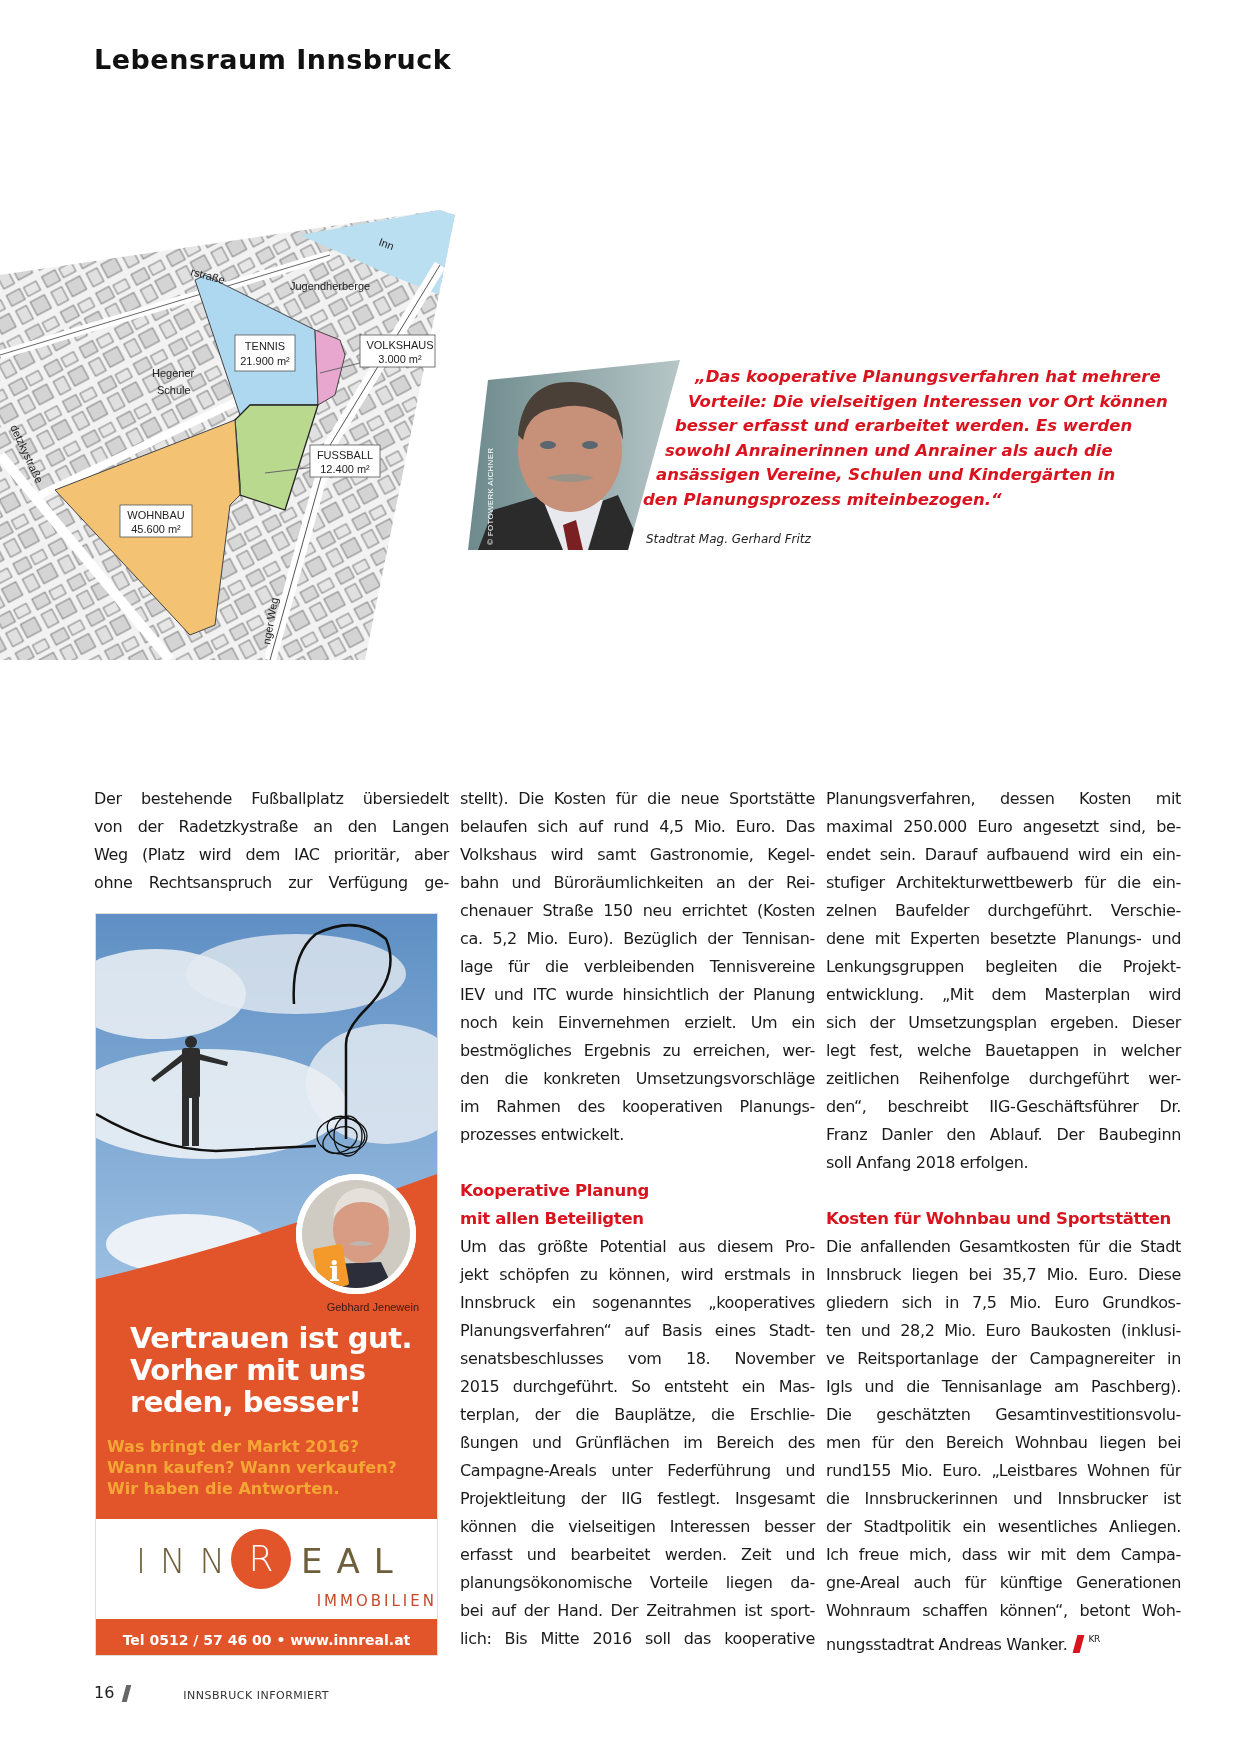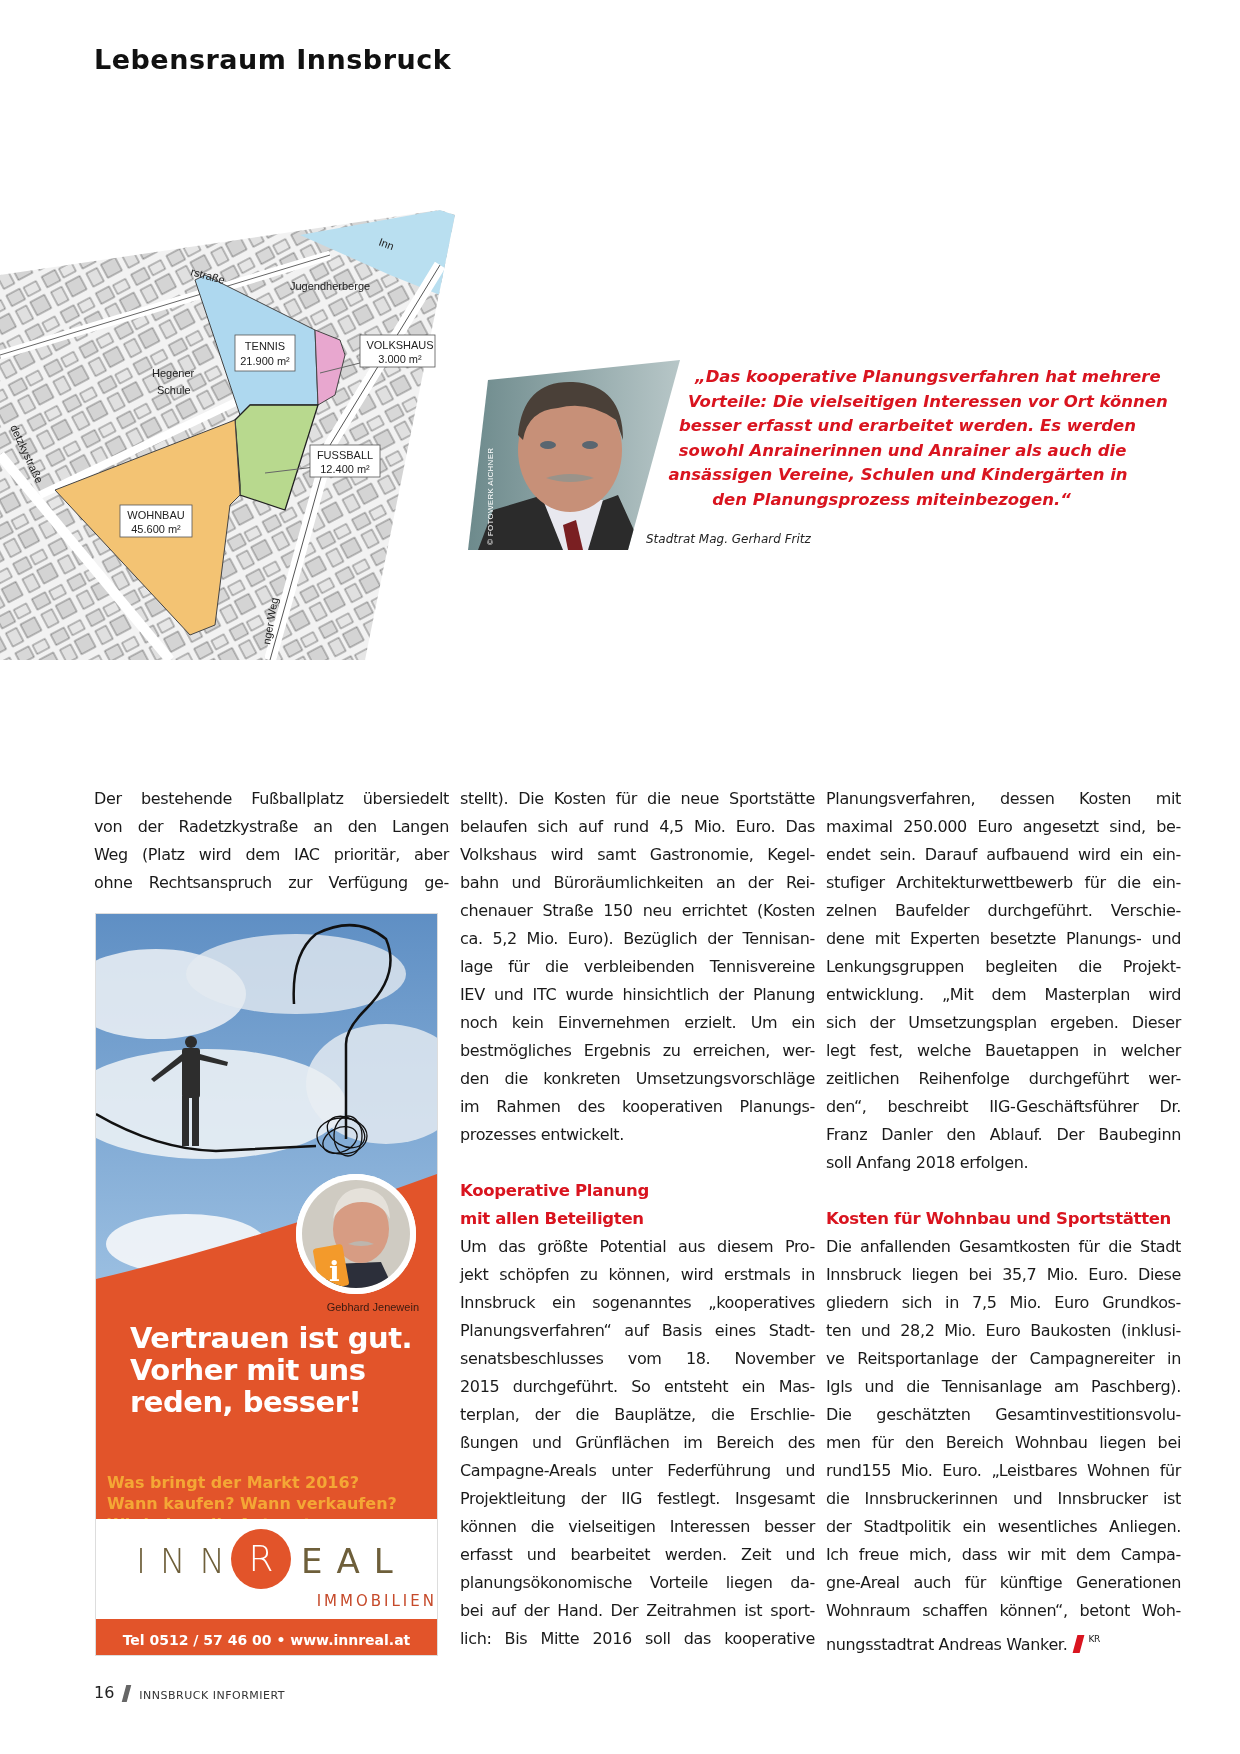--- a/index.html
+++ b/index.html
@@ -8,21 +8,21 @@
 
   
   .map-wrap { position:absolute; left:0; top:205px; width:460px; height:455px; }
   .map-wrap svg { width:100%; height:100%; display:block; }
   .map-label { font-family:"Liberation Sans", sans-serif; font-size:11px; fill:#222; }
 
   
   .portrait { position:absolute; left:468px; top:360px; width:218px; height:190px; }
   .portrait svg { width:100%; height:100%; display:block; }
   .photo-credit { position:absolute; left:486px; top:545px; transform:rotate(-90deg); transform-origin:left top; font-size:8px; color:#fff; letter-spacing:0.3px; font-family:"Liberation Sans", sans-serif; white-space:nowrap; }
-  .quote { position:absolute; left:640px; top:365px; width:500px; font-family:"DejaVu Sans", sans-serif; font-style:italic; font-weight:bold; font-size:16.5px; line-height:24.5px; color:#d9141f;text-align:center; }
+  .quote { position:absolute; left:640px; top:365px; width:500px; font-family:"DejaVu Sans", sans-serif; font-style:italic; font-weight:bold; font-size:16.5px; line-height:24.5px; color:#d9141f; }
   .quote .ql { display:block; white-space:nowrap; }
   .quote-author { position:absolute; left:646px; top:532px; font-family:"DejaVu Sans", sans-serif; font-style:italic; font-size:12px; color:#222; }
 
   
   .col { position:absolute; top:785px; width:355px; font-family:"DejaVu Sans", sans-serif; font-size:16px; line-height:28px; color:#1a1a1a; text-align:justify; }
   .col .line { display:block; text-align:justify; text-align-last:justify; white-space:nowrap; letter-spacing:-0.35px; }
   .col .line.last { text-align-last:left; }
   .col1 { left:94px; }
   .col2 { left:460px; }
   .col3 { left:826px; }
@@ -33,34 +33,34 @@
 
   
   .ad { position:absolute; left:95px; top:913px; width:341px; height:741px; background:#e2542a; overflow:hidden; border:1px solid #ddd; }
   .ad-sky { position:absolute; left:0; top:0; width:341px; height:380px; }
   .ad-sky svg { width:100%; height:100%; display:block; }
   .ad-portrait { position:absolute; left:200px; top:260px; width:120px; height:120px; border-radius:50%; background:#fff; }
   .ad-portrait svg { width:100%; height:100%; display:block; }
   .ad-name { position:absolute; right:18px; top:387px; font-family:"Liberation Sans", sans-serif; font-size:11px; color:#3a1a10; }
   .ad-headline { position:absolute; left:10px; top:408px; font-family:"DejaVu Sans", sans-serif; font-weight:bold; font-size:29px; line-height:32px; color:#fff; letter-spacing:-0.5px;margin-left:24px; }
   .ad-headline span { display:block; }
-  .ad-sub { position:absolute; left:11px; top:522px; font-family:"DejaVu Sans", sans-serif; font-weight:bold; font-size:16px; line-height:21px; color:#f4a735;margin-top:36px; }
+  .ad-sub { position:absolute; left:11px; top:522px; font-family:"DejaVu Sans", sans-serif; font-weight:bold; font-size:16px; line-height:21px; color:#f4a735; }
   .ad-sub span { display:block; }
   .ad-logo-box { position:absolute; left:0; top:605px; width:341px; height:100px; background:#fff; }
   .logo-inn { position:absolute; left:40px; top:22px; font-family:"DejaVu Sans", sans-serif; font-weight:300; font-size:34px; letter-spacing:14px; color:#6e5f3a; }
   .logo-r { position:absolute; left:135px; top:10px; width:60px; height:60px; border-radius:50%; background:#e2542a; color:#fff; font-size:36px; text-align:center; line-height:60px; font-family:"DejaVu Sans", sans-serif; font-weight:300; }
   .logo-eal { position:absolute; left:205px; top:22px; font-family:"DejaVu Sans", sans-serif; font-size:34px; letter-spacing:14px; color:#6e5f3a; }
   .logo-sub { position:absolute; left:0; width:341px; top:73px; text-align:right; font-family:"DejaVu Sans", sans-serif; font-size:15px; letter-spacing:3px; color:#c64a2a; }
   .ad-contact { position:absolute; left:0; top:718px; width:341px; text-align:center; font-family:"DejaVu Sans", sans-serif; font-weight:bold; font-size:14px; color:#fff; }
 
   
   .footer { position:absolute; left:94px; top:1683px; font-family:"DejaVu Sans", sans-serif; display:flex; align-items:flex-end; }
   .page-num { font-size:16px; color:#222; }
   .slash-grey { display:inline-block; width:5px; height:17px; background:#666; transform:skewX(-15deg); margin:0 10px 0 10px; }
-  .mag-name { font-size:11px; letter-spacing:0.5px; color:#333; }
+  .mag-name { font-size:11px; letter-spacing:0.5px; color:#333;margin-left:44px; }
 </style>
 </head>
 <body>
 
 <div class="section-title">Lebensraum Innsbruck</div>
 
 <div class="map-wrap">
   <svg viewBox="0 0 460 455" xmlns="http://www.w3.org/2000/svg">
     <defs>
       <clipPath id="mapclip">

